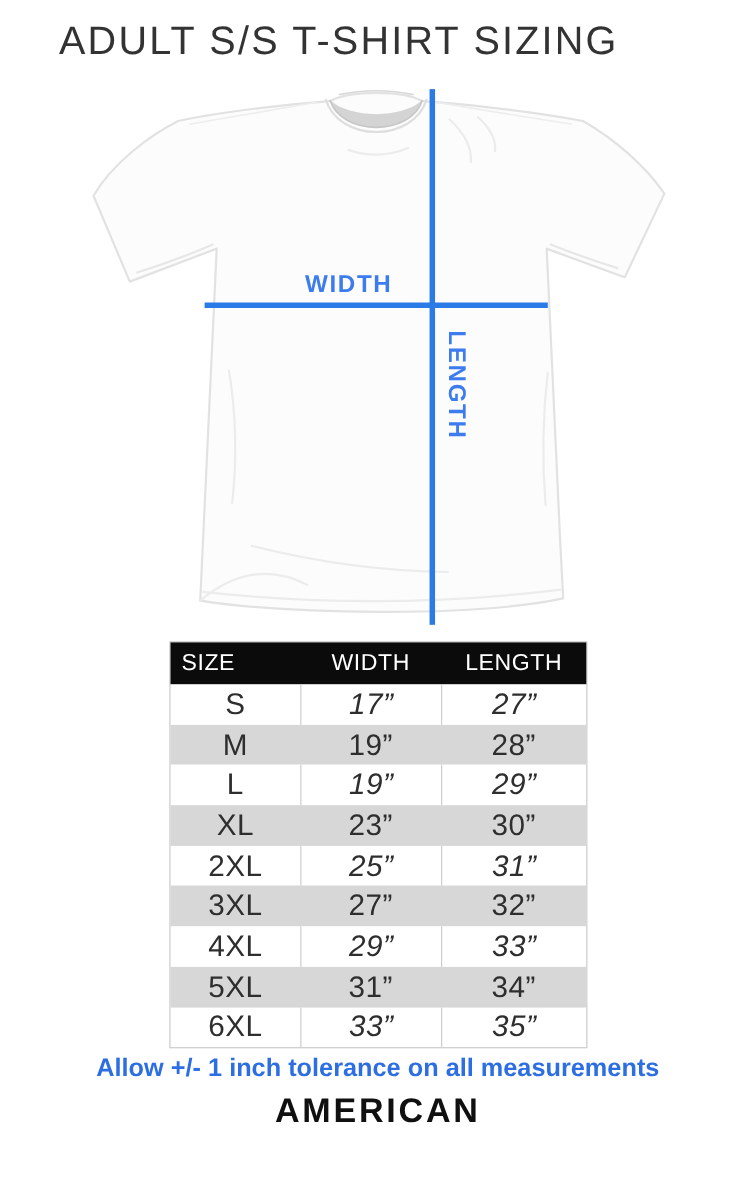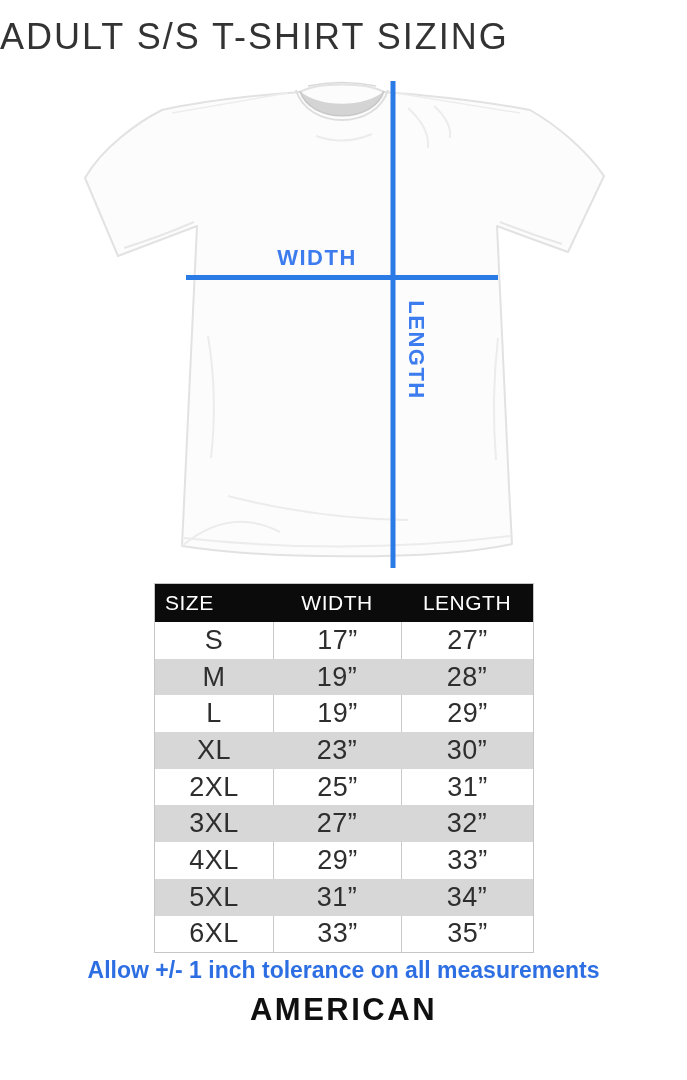--- a/index.html
+++ b/index.html
@@ -1,37 +1,37 @@
 <!DOCTYPE html>
 <html><head>
 <meta charset="utf-8">
 <style>
   html,body{margin:0;padding:0;background:#ffffff;}
   .page{position:relative;width:687px;height:1080px;background:#ffffff;overflow:hidden;
         font-family:"Liberation Sans", sans-serif;}
 
-  .title{position:absolute;top:16px;left:0;width:616px;
+  .title{position:absolute;top:16px;left:0;width:616px;text-align:center;
          font-size:36px;font-weight:300;letter-spacing:2px;color:#333333;}
 
   .shirt-svg{position:absolute;left:78px;top:76px;}
 
   .size-table{position:absolute;left:154px;top:583px;width:378px;border:1px solid #c6c6c6;background:#ffffff;}
   .t-header{display:flex;height:38px;background:#0b0b0b;color:#ffffff;align-items:center;
             font-weight:normal;font-size:21px;letter-spacing:0.5px;}
   .h0{width:118px;padding-left:10px;box-sizing:border-box;text-align:left;}
   .h1{width:128px;text-align:center;}
   .h2{width:132px;text-align:center;}
   .t-row{display:flex;height:36.7px;align-items:center;}
   .t-row.gray{background:#d7d7d7;}
   .t-cell{text-align:center;font-size:27px;font-weight:300;color:#2e2e2e;letter-spacing:0.5px;
           box-sizing:border-box;height:100%;display:flex;align-items:center;justify-content:center;}
   .c0{width:118px;}
   .c1{width:128px;}
   .c2{width:132px;}
-  .t-row.white .t-cell + .t-cell{border-left:1px solid #c9c9c9;}
+  .t-row.white .t-cell + .t-cell{border-left:1px solid #c9c9c9;font-style:italic;}
 
   .note{position:absolute;top:957px;left:0;width:687px;text-align:center;
         font-size:23px;font-weight:bold;color:#2d6fe3;}
 
   .brand{position:absolute;top:994px;left:0;width:687px;text-align:center;}
   .brand-line1{font-size:31px;font-weight:bold;letter-spacing:2.5px;color:#101010;line-height:1.05;}
   .brand-line2{font-size:19px;font-weight:400;letter-spacing:9px;color:#1a1a1a;margin-top:2px;padding-left:5px;}
 
   svg text.measure-label{font-family:"Liberation Sans", sans-serif;font-weight:bold;}
 </style>

